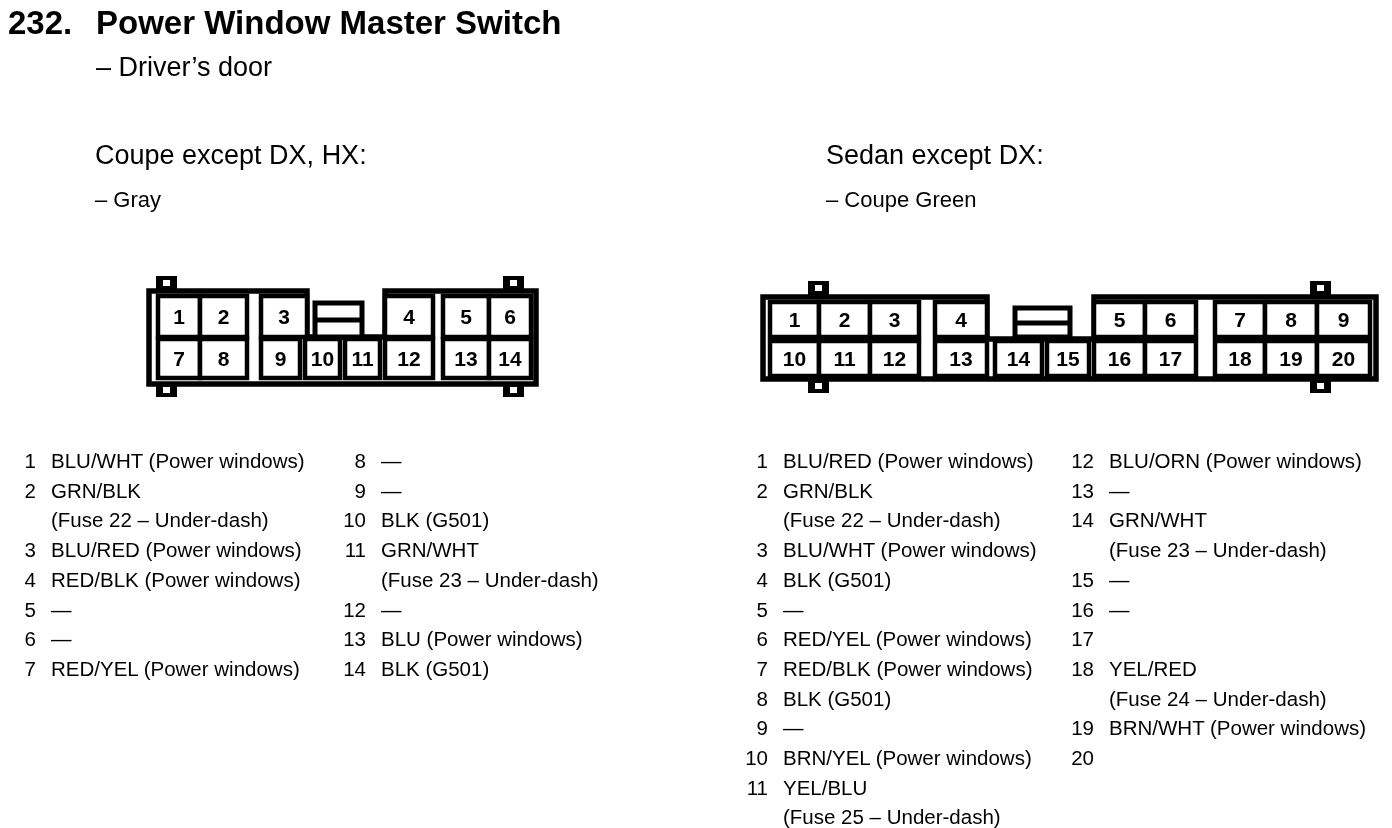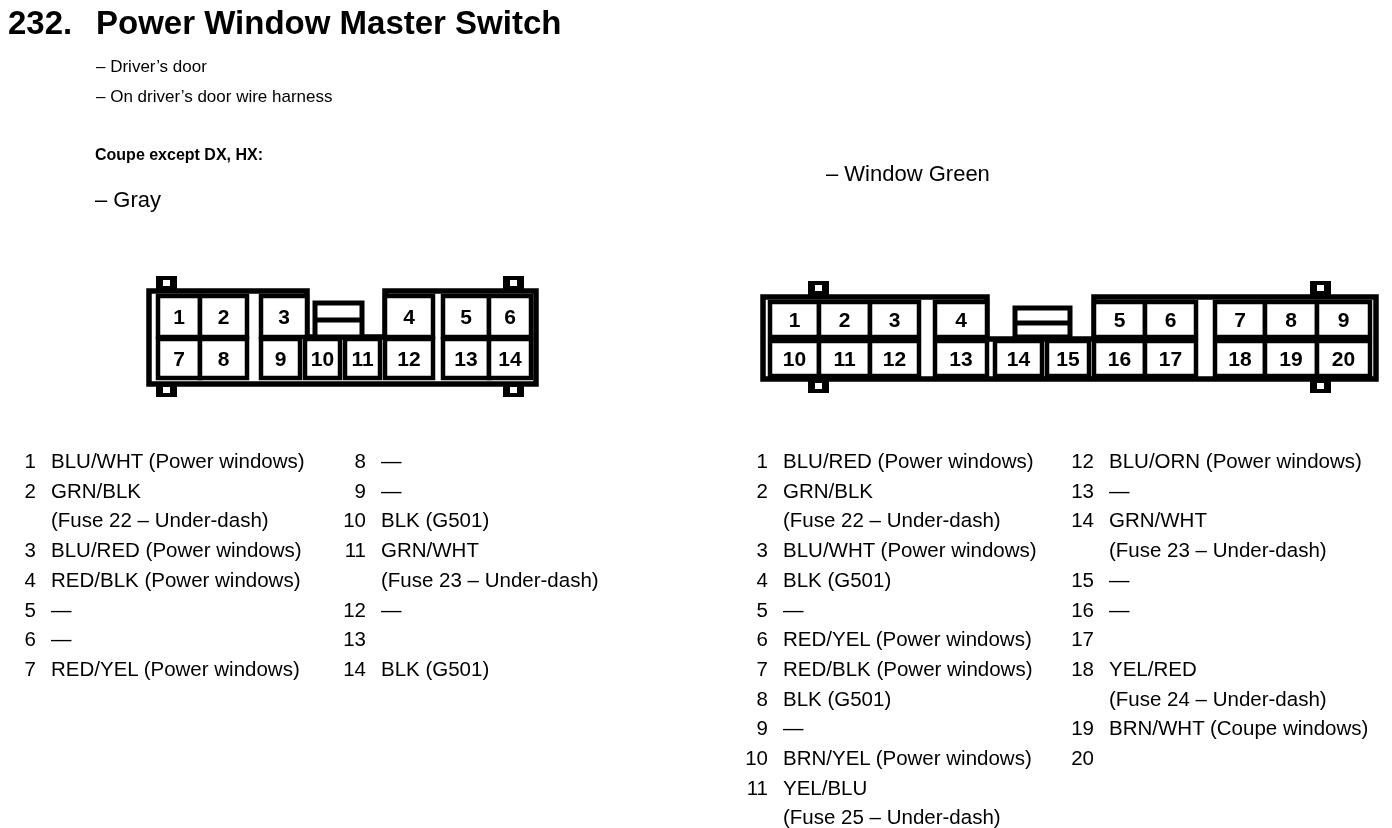--- a/index.html
+++ b/index.html
@@ -4,22 +4,22 @@
 <style>
   html,body{margin:0;padding:0}
   body{
     width:1392px;height:828px;position:relative;overflow:hidden;
     background:#ffffff;color:#000000;
     font-family:"Liberation Sans", sans-serif;
   }
   .abs{position:absolute}
   #sec-num{left:8px;top:4px;font-size:33px;font-weight:bold}
   #page-title{left:96px;top:4px;font-size:33px;font-weight:bold}
-  #page-notes{left:96px;top:52px;font-size:17px;line-height:30px}
-  .variant h2{margin:0;font-size:16px;font-weight:bold;line-height:26px}
+  #page-notes{left:96px;top:52px;font-size:27px;line-height:30px}
+  .variant h2{margin:0;font-size:27px;font-weight:normal;line-height:26px}
   .variant .cnote{font-size:22px;margin-top:19px}
   #coupe-head{left:95px;top:142px}
   #sedan-head{left:826px;top:142px}
   svg.connector{position:absolute}
   #coupe-connector{left:128px;top:268px;width:420px;height:136px}
   #sedan-connector{left:748px;top:268px;width:648px;height:136px}
   .pin-list{position:absolute;font-size:20.5px;line-height:29.7px}
   .pin-row{display:flex}
   .pn{flex:0 0 26px;text-align:right}
   .pl{margin-left:15px;white-space:nowrap}
@@ -30,31 +30,31 @@
   svg text{font-family:"Liberation Sans", sans-serif;font-weight:bold;font-size:21px}
 </style>
 </head>
 <body>
 
 <div>
   <span class="abs" id="sec-num">232.</span>
   <span class="abs" id="page-title">Power Window Master Switch</span>
   <div class="abs" id="page-notes">
     <div>– Driver’s door</div>
-    <div>– On driver’s door wire harness</div>
   </div>
 </div>
 
 <div class="abs variant" id="coupe-head">
   <h2>Coupe except DX, HX:</h2>
   <div class="cnote">– Gray</div>
 </div>
 
 <div class="abs variant" id="sedan-head">
-  <div class="cnote">– Window Green</div>
+  <h2>Sedan except DX:</h2>
+  <div class="cnote">– Coupe Green</div>
 </div>
 
 <svg id="coupe-connector" class="connector" viewBox="0 0 420 136">
     <rect x="28" y="8" width="21" height="17" fill="#000"></rect>
     <rect x="35" y="12" width="7" height="6" fill="#fff"></rect>
     <rect x="375" y="8" width="21" height="17" fill="#000"></rect>
     <rect x="382" y="12" width="7" height="6" fill="#fff"></rect>
     <rect x="28" y="112" width="21" height="17" fill="#000"></rect>
     <rect x="35" y="119" width="7" height="6" fill="#fff"></rect>
     <rect x="375" y="112" width="21" height="17" fill="#000"></rect>
@@ -199,20 +199,21 @@
     <div class="pin-row">
       <span class="pn"></span>
       <span class="pl">(Fuse 23 – Under-dash)</span>
     </div>
     <div class="pin-row">
       <span class="pn">12</span>
       <span class="pl">—</span>
     </div>
     <div class="pin-row">
       <span class="pn">13</span>
+      <span class="pl">BLU (Power windows)</span>
     </div>
     <div class="pin-row">
       <span class="pn">14</span>
       <span class="pl">BLK (G501)</span>
     </div>
   </div>
 <div id="sedan-col1" class="pin-list">
     <div class="pin-row">
       <span class="pn">1</span>
       <span class="pl">BLU/RED (Power windows)</span>
@@ -297,18 +298,18 @@
     <div class="pin-row">
       <span class="pn">18</span>
       <span class="pl">YEL/RED</span>
     </div>
     <div class="pin-row">
       <span class="pn"></span>
       <span class="pl">(Fuse 24 – Under-dash)</span>
     </div>
     <div class="pin-row">
       <span class="pn">19</span>
-      <span class="pl">BRN/WHT (Coupe windows)</span>
+      <span class="pl">BRN/WHT (Power windows)</span>
     </div>
     <div class="pin-row">
       <span class="pn">20</span>
     </div>
   </div>
 
 </body></html>

